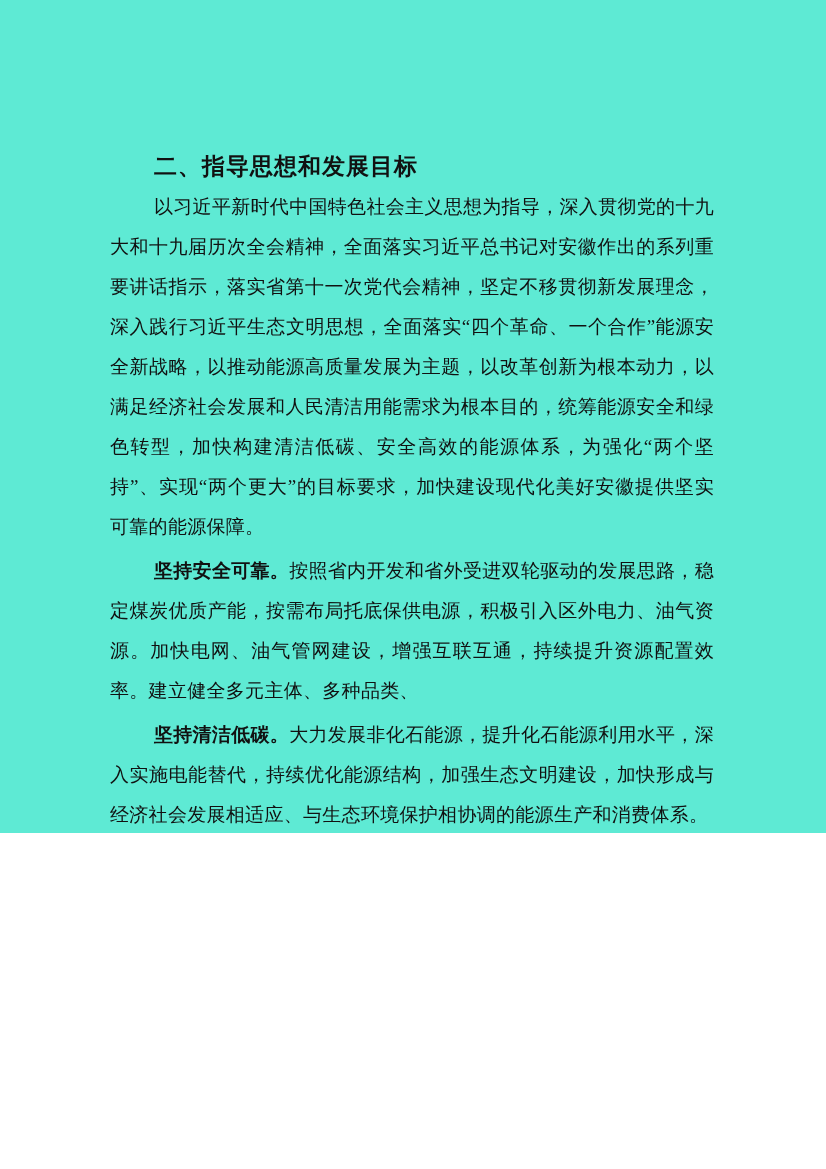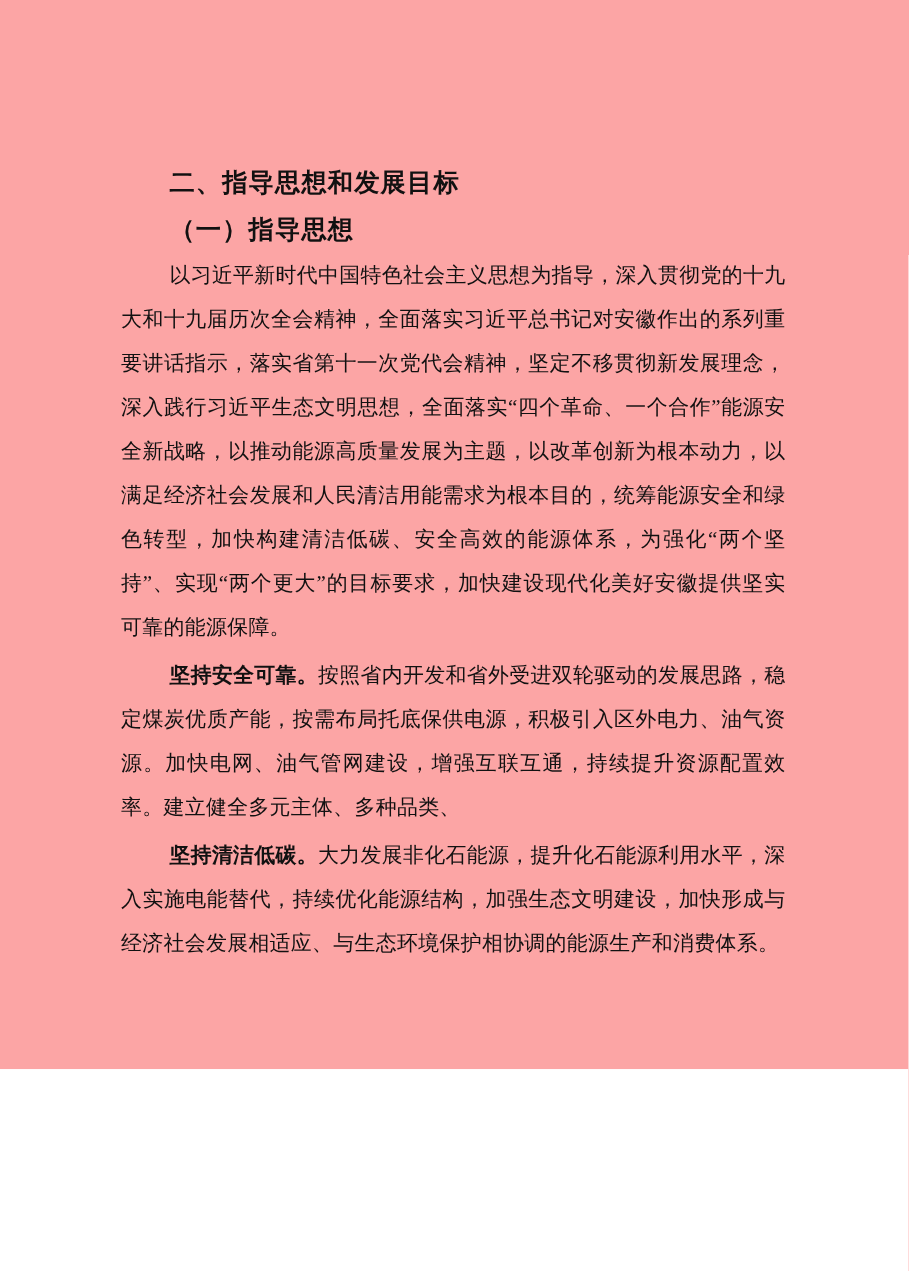--- a/index.html
+++ b/index.html
@@ -3,22 +3,22 @@
 <meta charset="utf-8">
 <style>
   html, body {
     margin: 0;
     padding: 0;
     background: #ffffff;
   }
   .page {
     position: relative;
     width: 826px;
-    height: 972px;
-    background: #fca5a5;
+    height: 833px;
+    background: #5eead4;
     color: #111111;
     overflow: hidden;
     font-family: "Liberation Serif", "DejaVu Serif", serif;
   }
   .content {
     position: absolute;
     left: 110px;
     top: 146px;
     width: 604px;
   }
@@ -68,21 +68,20 @@
   }
 </style>
 </head>
 <body>
 
 <div class="page">
   <div class="content">
 
     <div class="h1">二、指导思想和发展目标</div>
 
-    <div class="h2">（一）指导思想</div>
 
     <p class="para">以习近平新时代中国特色社会主义思想为指导，深入贯彻党的十九大和十九届历次全会精神，全面落实习近平总书记对安徽作出的系列重要讲话指示，落实省第十一次党代会精神，坚定不移贯彻新发展理念，深入践行习近平生态文明思想，全面落实“四个革命、一个合作”能源安全新战略，以推动能源高质量发展为主题，以改革创新为根本动力，以满足经济社会发展和人民清洁用能需求为根本目的，统筹能源安全和绿色转型，加快构建清洁低碳、安全高效的能源体系，为强化“两个坚持”、实现“两个更大”的目标要求，加快建设现代化美好安徽提供坚实可靠的能源保障。</p>
 
 
     <p class="para principle"><span class="lead">坚持安全可靠。</span><span>按照省内开发和省外受进双轮驱动的发展思路，稳定煤炭优质产能，按需布局托底保供电源，积极引入区外电力、油气资源。加快电网、油气管网建设，增强互联互通，持续提升资源配置效率。建立健全多元主体、多种品类、</span></p>
 
     <p class="para principle"><span class="lead">坚持清洁低碳。</span><span>大力发展非化石能源，提升化石能源利用水平，深入实施电能替代，持续优化能源结构，加强生态文明建设，加快形成与经济社会发展相适应、与生态环境保护相协调的能源生产和消费体系。</span></p>
 
   </div>
 

